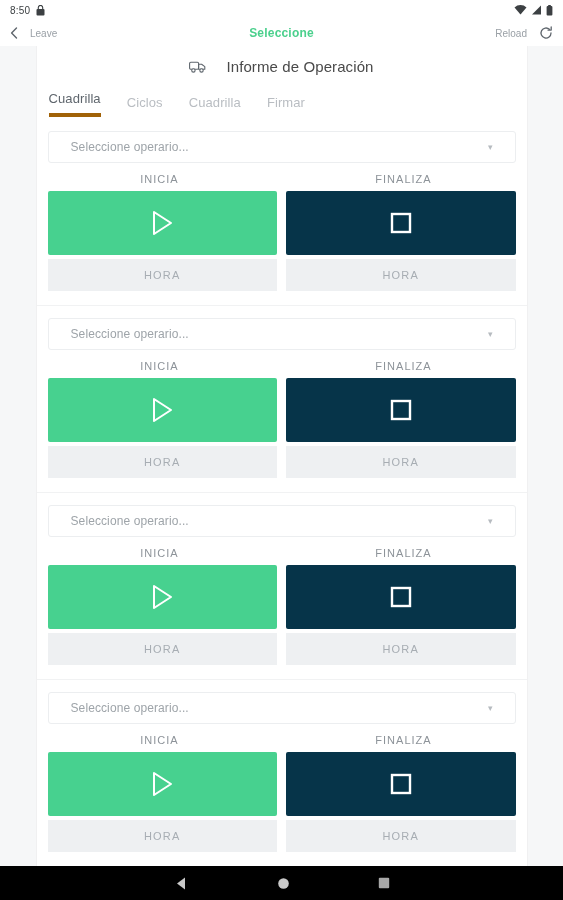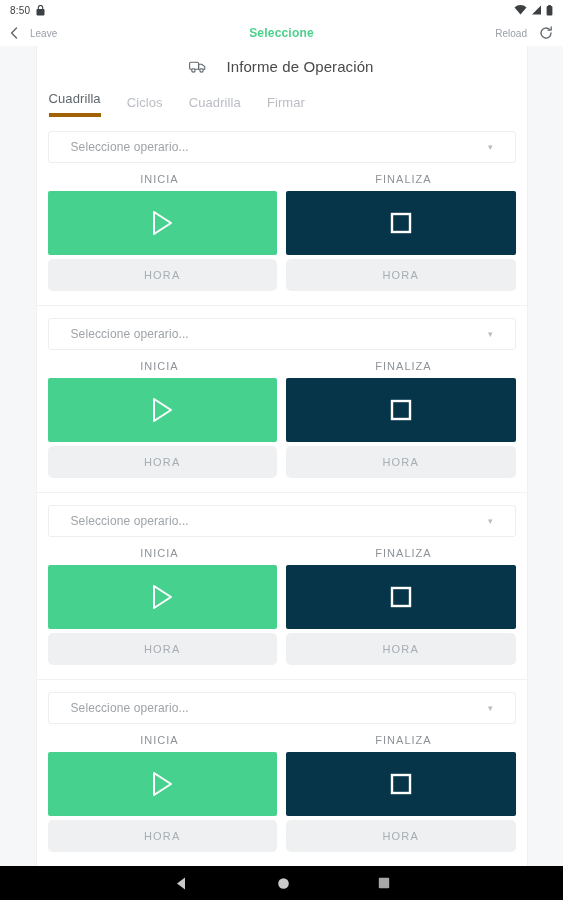--- a/index.html
+++ b/index.html
@@ -142,21 +142,21 @@
     height: 64px;
     border-radius: 2px;
     display: flex; align-items: center; justify-content: center;
     cursor: pointer;
   }
   .big-btn.start { background: #47d18f; }
   .big-btn.stop  { background: #063449; }
   .hora {
     height: 32px;
     background: #eef0f2;
-    border-radius: 5px;
+    border-radius: 0;
     margin-top: 4px;
     display: flex; align-items: center; justify-content: center;
     font-size: 11px; color: #a7adb3;
     letter-spacing: 1.2px;
     cursor: pointer;
   }
   .play-ic svg, .stop-ic svg { display: block; }
 
   
   .sysnav {

